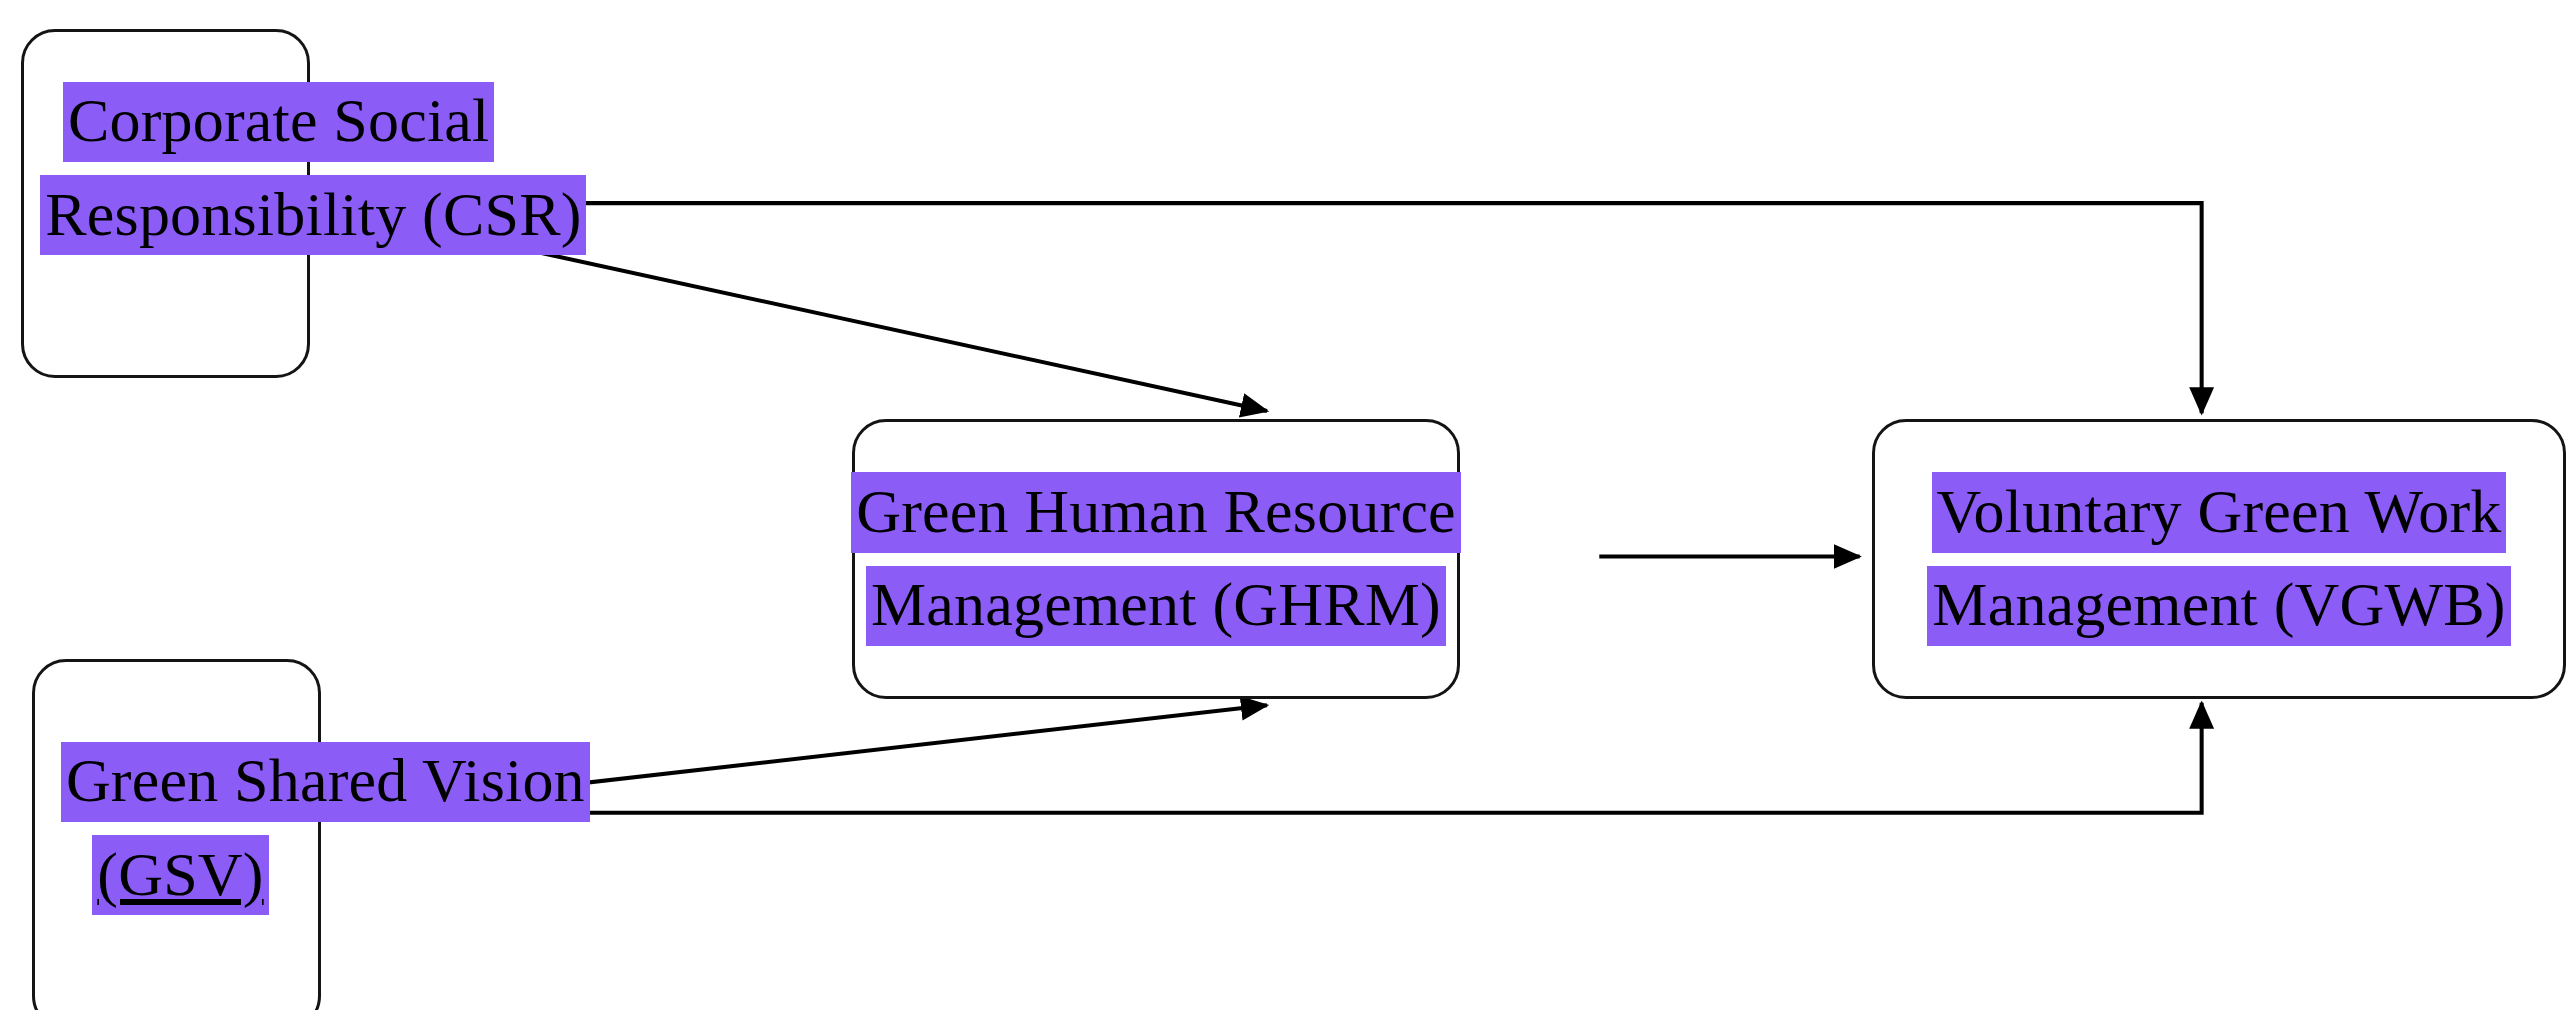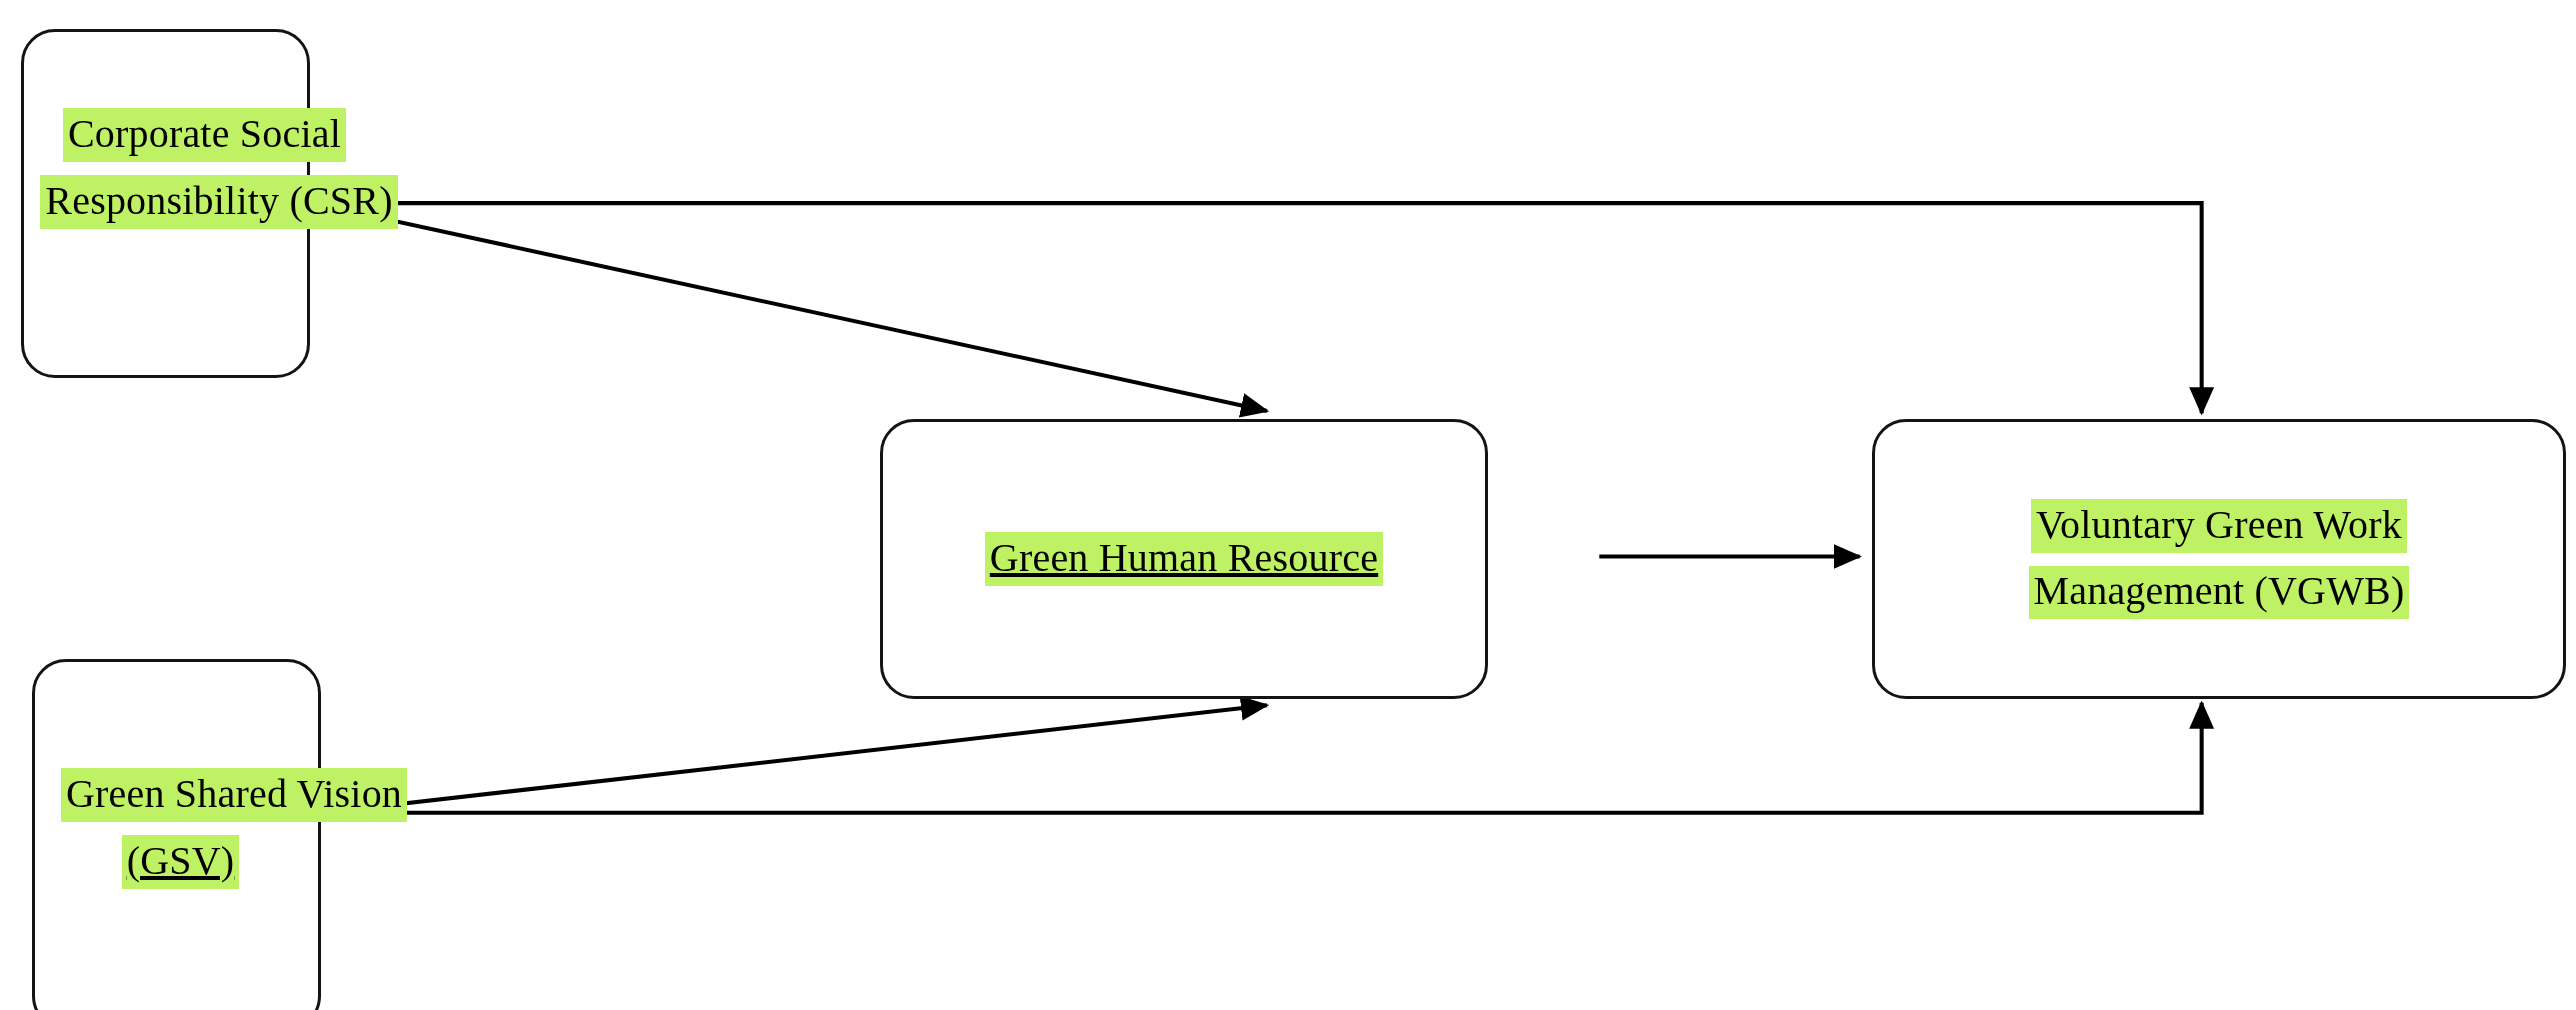--- a/index.html
+++ b/index.html
@@ -40,35 +40,35 @@
   }
   .node-label-wrap {
     display: flex;
     flex-direction: column;
     align-items: center;
     justify-content: center;
     width: 100%;
   }
   .node-line {
     display: inline-block;
-    background: #bef264;
+    background: #8b5cf6;
     color: #000000;
-    font-size: 40px;
+    font-size: 62px;
     line-height: 1.22;
     padding: 1.6px 4.9px 3.2px 4.9px;
     white-space: nowrap;
     letter-spacing: 0.2px;
   }
   .node-line.spaced {
     margin-top: 13px;
   }
   
   #node-csr  { left: 21px;   top: 29px;  width: 289px; height: 349px; }
   #node-gsv  { left: 32px;   top: 659px; width: 289px; height: 371px; }
-  #node-ghrm { left: 880px; top: 419px; width: 608px; height: 280px; text-decoration: underline; }
+  #node-ghrm { left: 852px; top: 419px; width: 608px; height: 280px; }
   #node-vgwb { left: 1872px; top: 419px; width: 694px; height: 280px; }
 
   
   #node-csr .node-label-wrap,
   #node-gsv .node-label-wrap {
     overflow: visible;
   }
   #node-csr .node-line,
   #node-gsv .node-line {
     position: relative;
@@ -116,20 +116,21 @@
   <div class="node-box" id="node-csr">
     <div class="node-label-wrap">
       <span class="node-line first">Corporate Social</span>
       <span class="node-line second spaced">Responsibility (CSR)</span>
     </div>
   </div>
 
   <div class="node-box" id="node-ghrm">
     <div class="node-label-wrap">
       <span class="node-line first">Green Human Resource</span>
+      <span class="node-line second spaced">Management (GHRM)</span>
     </div>
   </div>
 
   <div class="node-box" id="node-vgwb">
     <div class="node-label-wrap">
       <span class="node-line first">Voluntary Green Work</span>
       <span class="node-line second spaced">Management (VGWB)</span>
     </div>
   </div>
 

